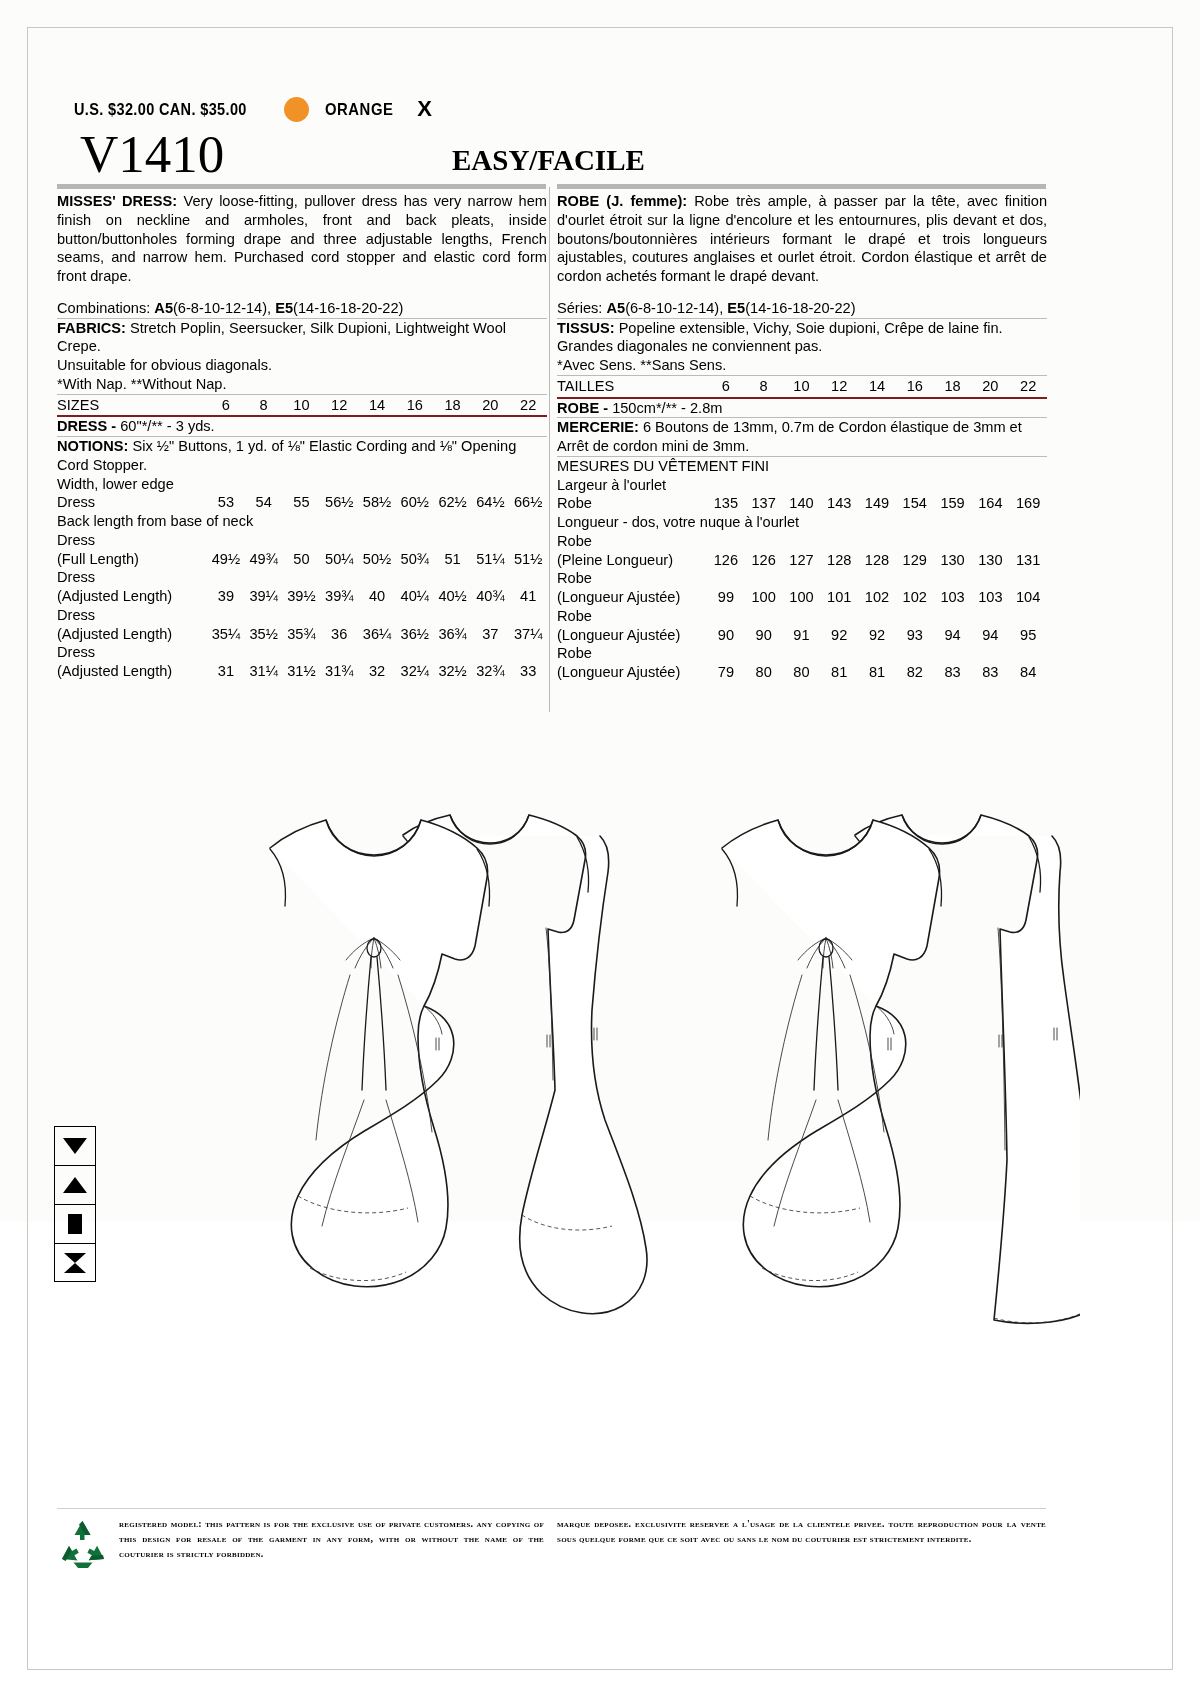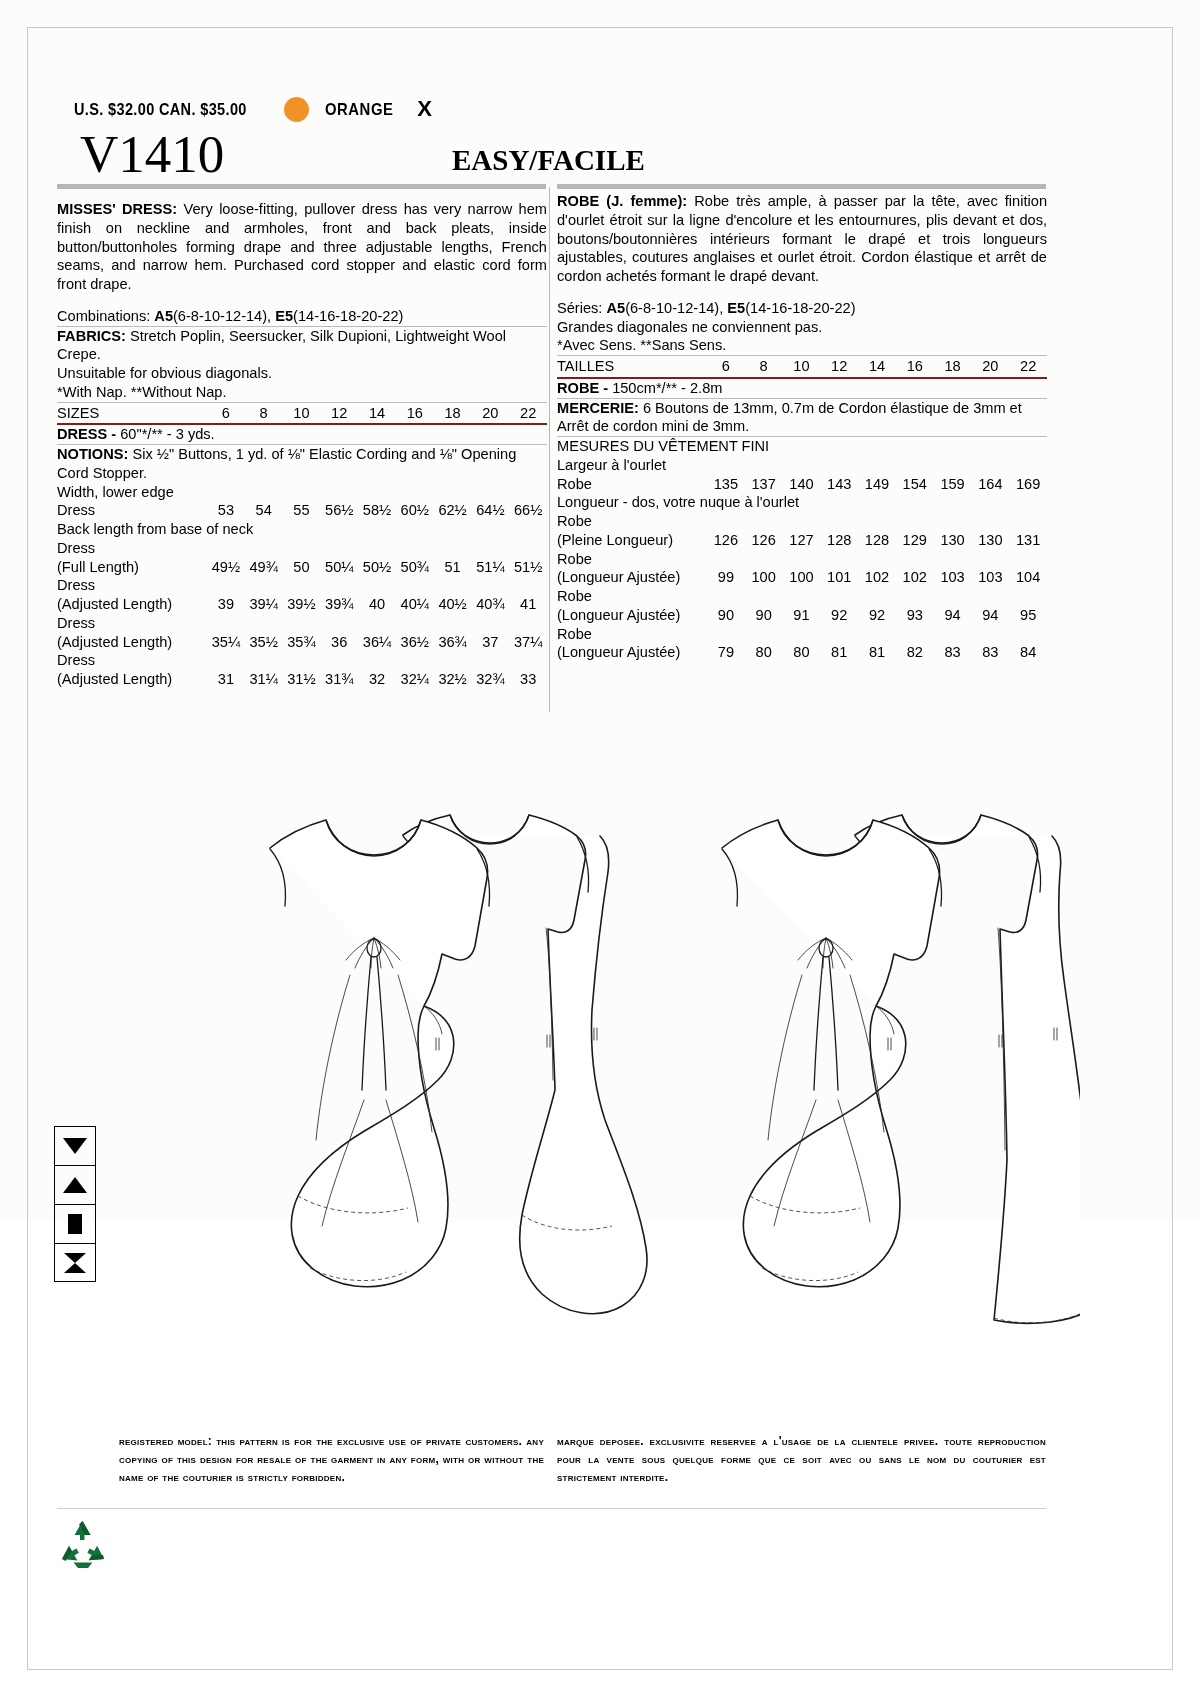--- a/index.html
+++ b/index.html
@@ -64,21 +64,21 @@
 
   .vdivide {
     position:absolute; left:549px; top:187px; width:1px; height:525px;
     background:#b9b9b9;
   }
 
   .col {
     position:absolute; top:192px; width:490px;
     font-size:14.6px; line-height:1.285;
   }
-  .col.left  { left:57px;margin-top:8px; }
+  .col.left  { left:57px; }
   .col.right { left:557px; }
 
   .col p { margin:0; text-align:justify; }
   .col p.nj { text-align:left; }
   .b { font-weight:bold; }
   .spacer { height:13px; }
   .rowline { border-top:1px solid #bbb; }
   .sizes-row {
     display:flex; align-items:baseline;
     border-top:1px solid #bbb; border-bottom:2px solid #7f1d1d;
@@ -115,23 +115,23 @@
 
   
   .footer-rule {
     position:absolute; left:57px; top:1508px; width:989px; height:1px;
     background:#cfcfcf;
   }
   .recycle {
     position:absolute; left:57px; top:1519px; width:52px; height:50px;
   }
   .foot-col {
-    position:absolute; top:1432px;
-    font-family:Liberation Sans, sans-serif;
-    font-size:12px; font-weight:bold; line-height:1.52;
+    position:absolute; top:1516px;
+    font-family:Liberation Serif, serif;
+    font-size:10px; font-weight:bold; line-height:1.52;
     letter-spacing:0.25px;
     text-align:justify;
   }
   .foot-col.left  { left:119px; width:425px; }
   .foot-col.right { left:557px; width:489px; }
 </style>
 </head>
 <body>
 
 <div class="page">
@@ -257,20 +257,21 @@
         <span>32¾</span>
         <span>33</span>
       </div>
     </div>
   </div>
 
   <div class="col right">
     <p><span class="b">ROBE (J. femme):</span><span> Robe très ample, à passer par la tête, avec finition d'ourlet étroit sur la ligne d'encolure et les entournures, plis devant et dos, boutons/boutonnières intérieurs formant le drapé et trois longueurs ajustables, coutures anglaises et ourlet étroit. Cordon élastique et arrêt de cordon achetés formant le drapé devant.</span></p>
     <div class="spacer"></div>
     <p class="nj"><span>Séries: </span><span class="b">A5</span><span>(6-8-10-12-14), </span><span class="b">E5</span><span>(14-16-18-20-22)</span></p>
+    <p class="nj rowline"><span class="b">TISSUS:</span><span> Popeline extensible, Vichy, Soie dupioni, Crêpe de laine fin.</span></p>
     <p class="nj">Grandes diagonales ne conviennent pas.</p>
     <p class="nj">*Avec Sens. **Sans Sens.</p>
 
     <div class="sizes-row">
       <div class="sizes-label">TAILLES</div>
       <div class="sizes-cells">
         <span>6</span>
         <span>8</span>
         <span>10</span>
         <span>12</span>

